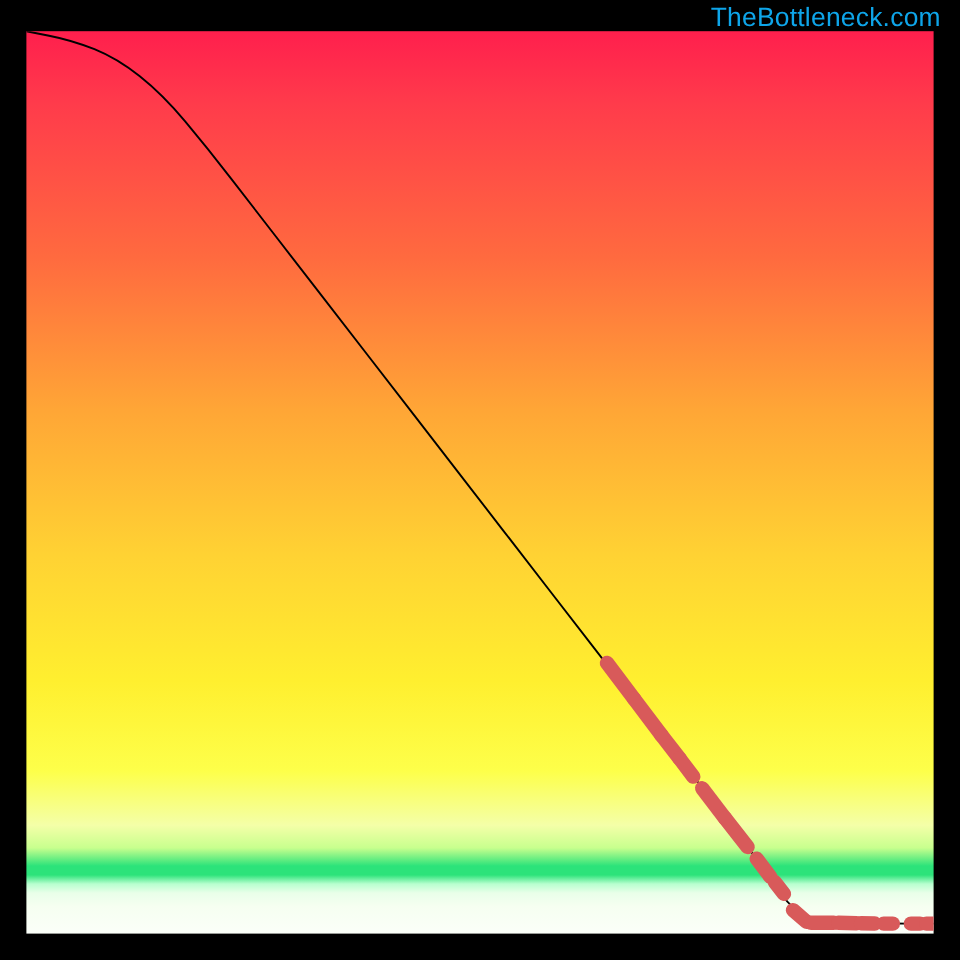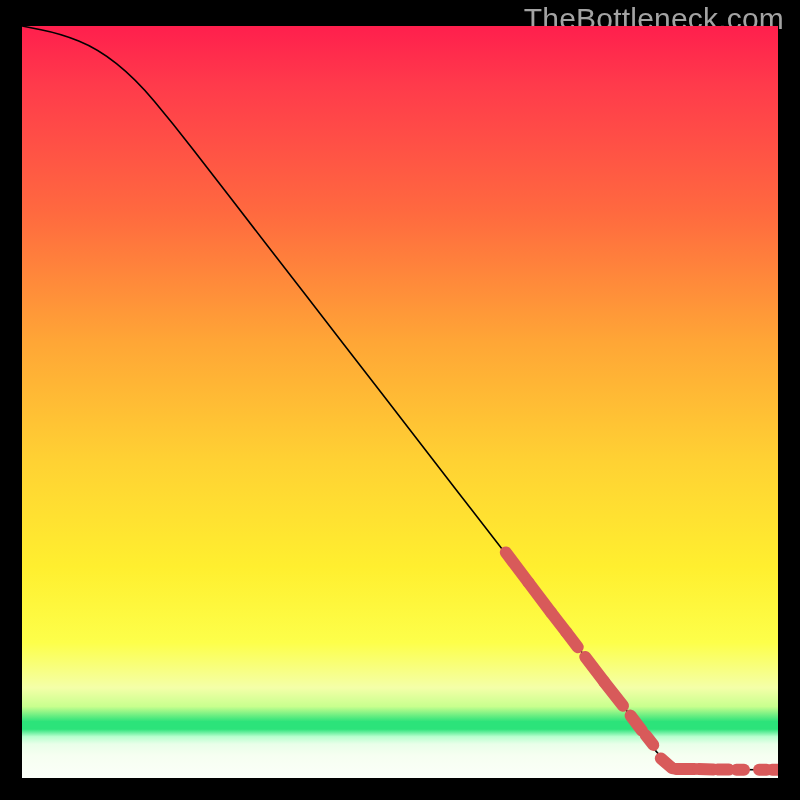--- a/index.html
+++ b/index.html
@@ -14,22 +14,22 @@
   .frame {
     position: relative;
     width: 800px;
     height: 800px;
     background: #000;
   }
   .watermark {
     position: absolute;
     top: 2px;
     right: 16px;
-    color: #a3a3a3;
-    font-size: 30px;
+    color: #0ea5e9;
+    font-size: 22px;
     font-weight: 400;
     letter-spacing: 0.2px;
   }
   .plot-area {
     position: absolute;
     left: 22px;
     top: 26px;
     width: 756px;
     height: 752px;
     

